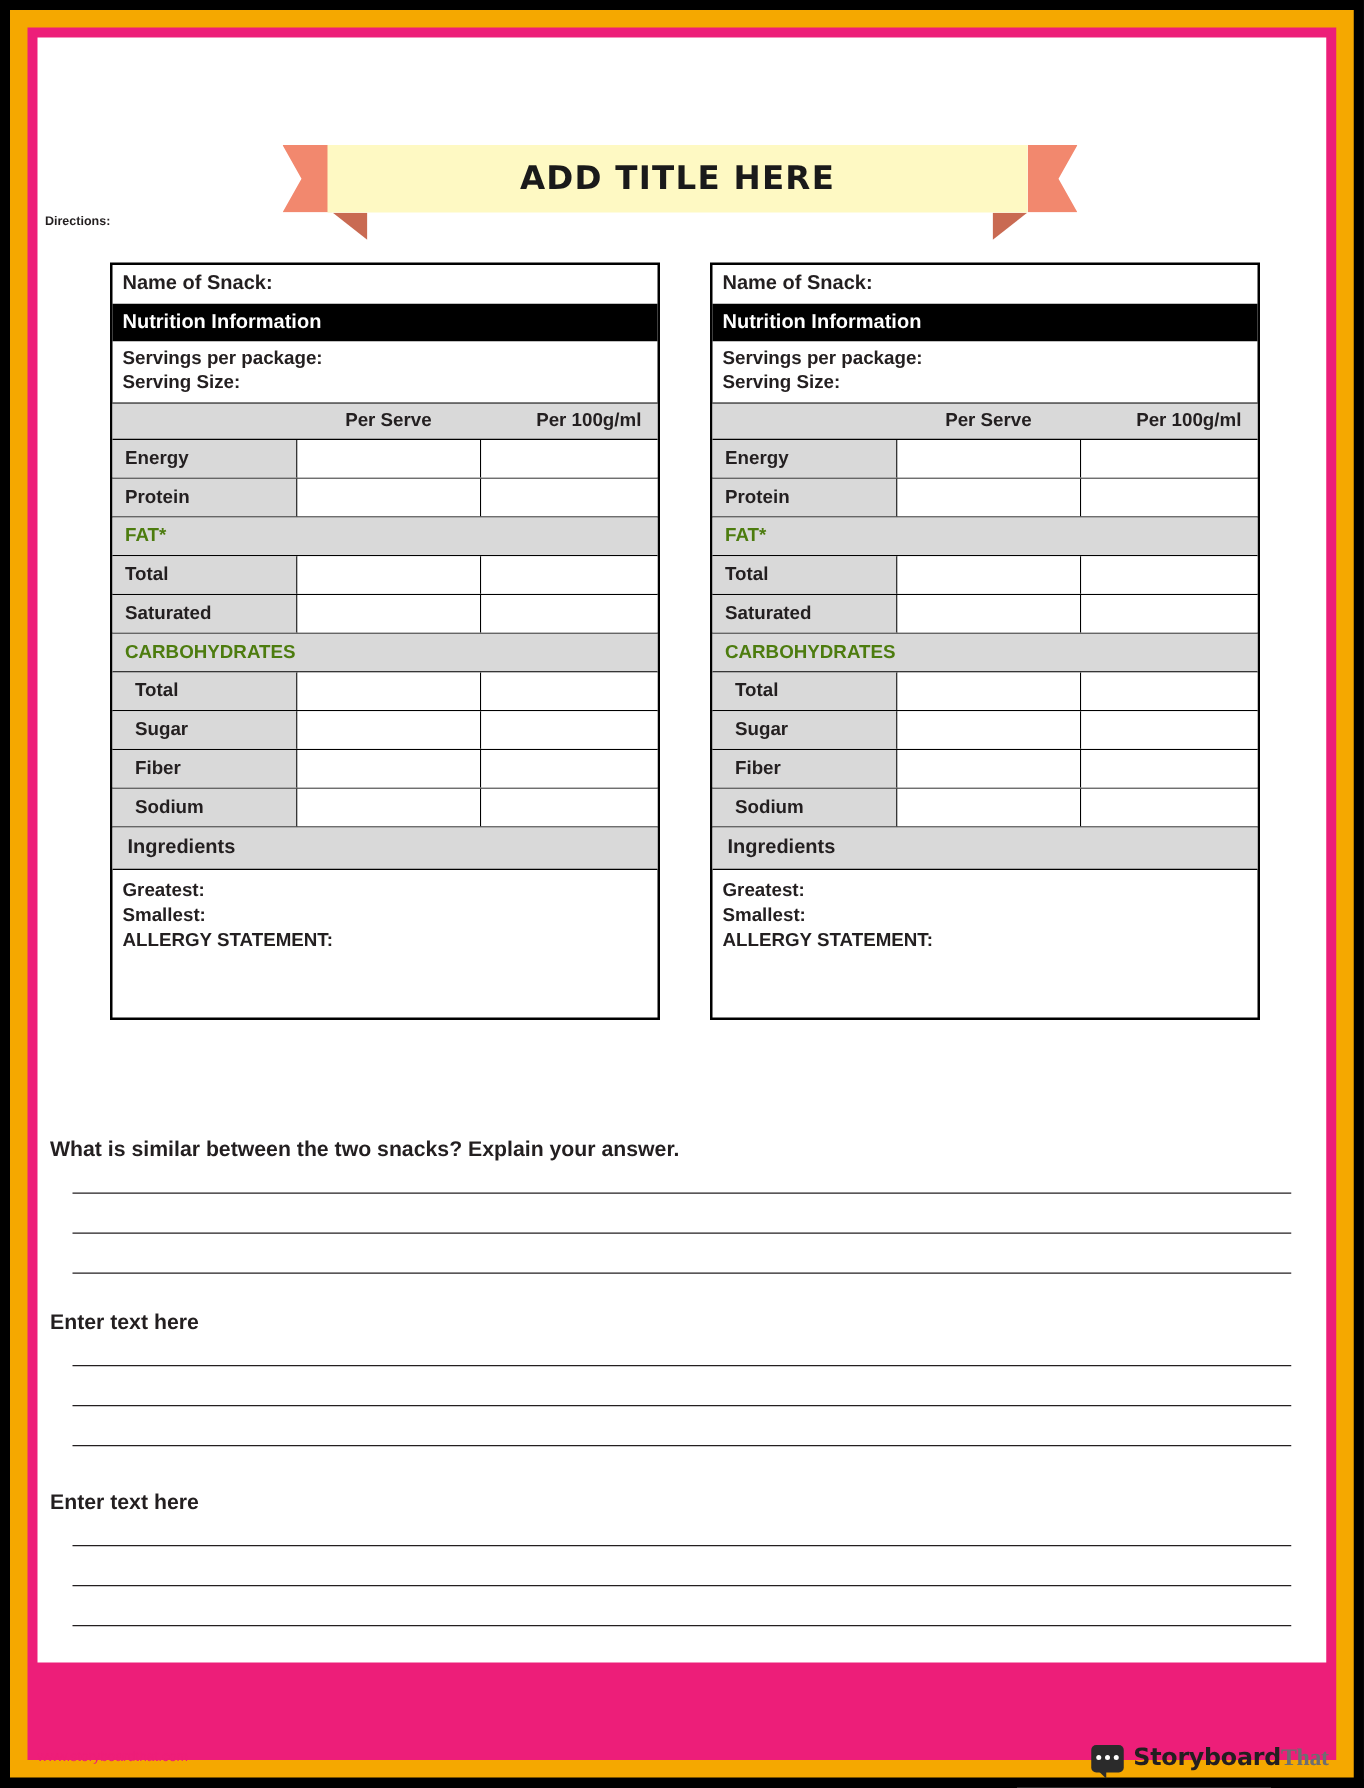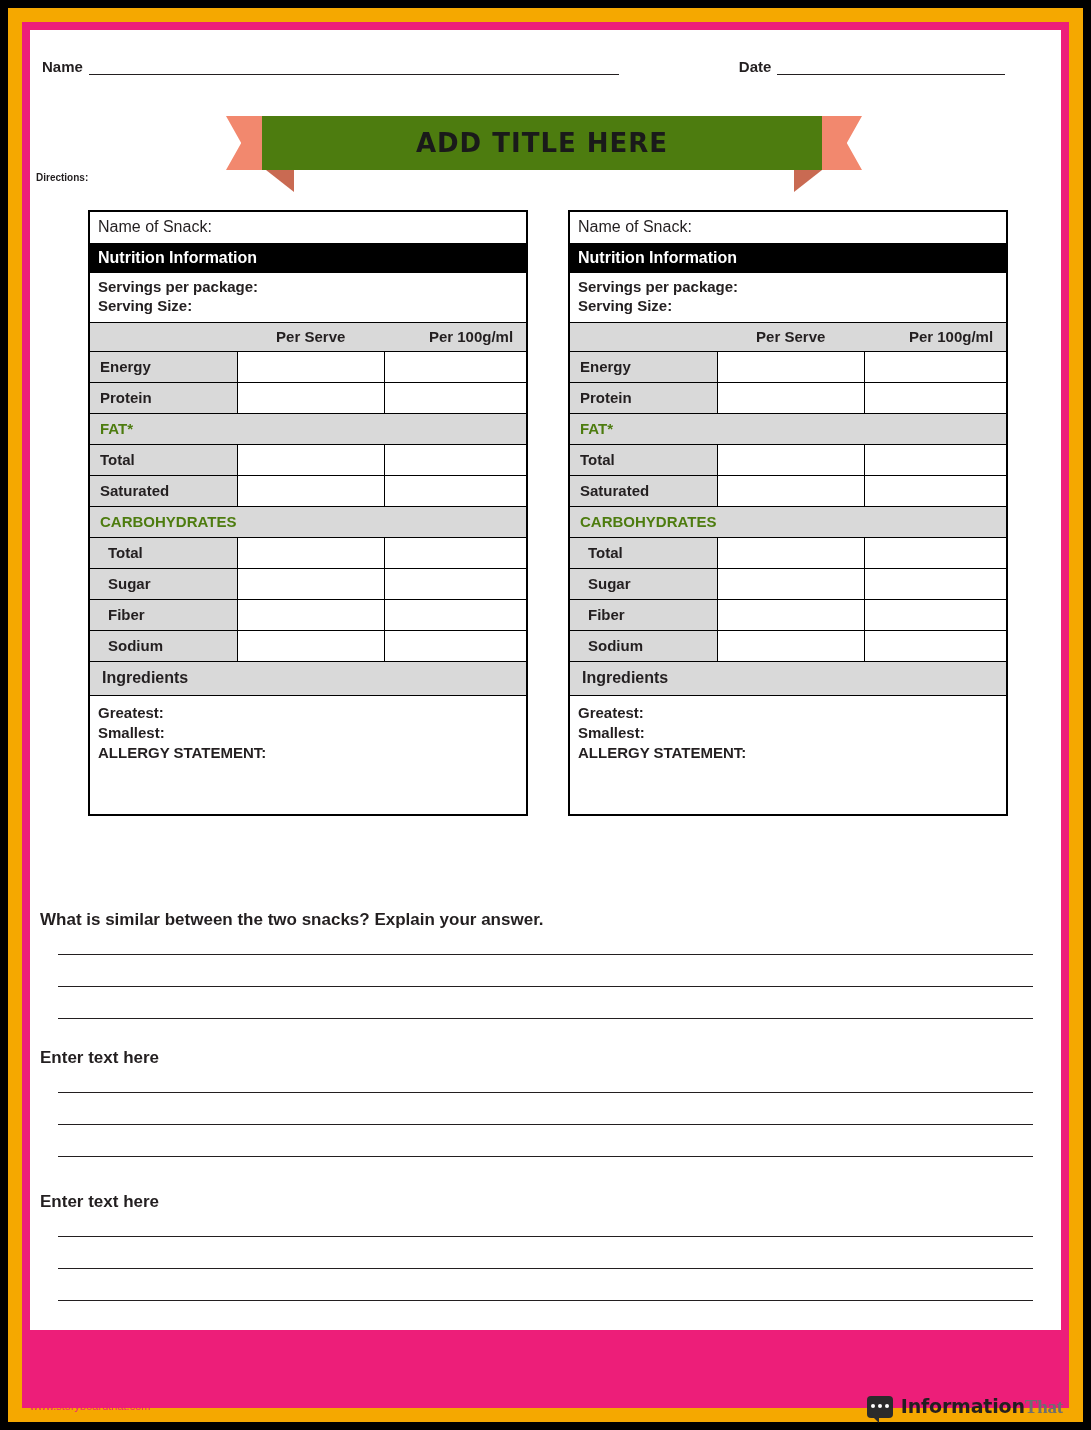--- a/index.html
+++ b/index.html
@@ -68,21 +68,21 @@
     left: 0; top: 68px;
     width: 1031px;
     height: 72px;
   }
   .banner {
     position: absolute;
     left: 232px;
     top: 18px;
     width: 560px;
     height: 54px;
-    background: #4d7c0f;
+    background: #fef9c3;
     display: flex;
     align-items: center;
     justify-content: center;
   }
   .banner-title {
     font-family: "DejaVu Sans", sans-serif;
     font-weight: bold;
     font-size: 26px;
     letter-spacing: 1px;
     color: #1a1a1a;
@@ -132,21 +132,21 @@
   }
   .row {
     display: flex;
     border-bottom: 1.5px solid #000;
   }
   .row:last-child { border-bottom: none; }
 
   .snack-name {
     padding: 6px 12px 7px 8px;
     font-size: 16px;
-    font-weight: normal;
+    font-weight: bold;
     color: #231f20;
     border-bottom: 1.5px solid #000;
   }
   .nutrition-bar {
     background: #000;
     color: #fff;
     font-size: 16px;
     font-weight: bold;
     padding: 5px 8px 6px 8px;
   }
@@ -280,26 +280,20 @@
 </style>
 </head>
 <body>
 
 <div class="page">
   <div class="frame-orange"></div>
   <div class="frame-pink"></div>
 
   <div class="sheet">
 
-    <div class="name-date-row">
-      <span class="nd-label">Name</span>
-      <span class="nd-line name"></span>
-      <span class="nd-label">Date</span>
-      <span class="nd-line date"></span>
-    </div>
 
     <div class="banner-wrap">
       <div class="ribbon-tail left"></div>
       <div class="ribbon-tail right"></div>
       <div class="ribbon-fold left"></div>
       <div class="ribbon-fold right"></div>
       <div class="banner">
         <span class="banner-title">ADD TITLE HERE</span>
       </div>
     </div>
@@ -463,15 +457,15 @@
 
   <div class="footer-url">www.storyboardthat.com</div>
   <div class="brand">
     <span class="brand-icon">
       <span class="dots">
           <i></i>
           <i></i>
           <i></i>
         </span>
     </span>
-    <span class="brand-text"><span>Information</span><span class="that">That</span></span>
+    <span class="brand-text"><span>Storyboard</span><span class="that">That</span></span>
   </div>
 </div>
 
 </body></html>

